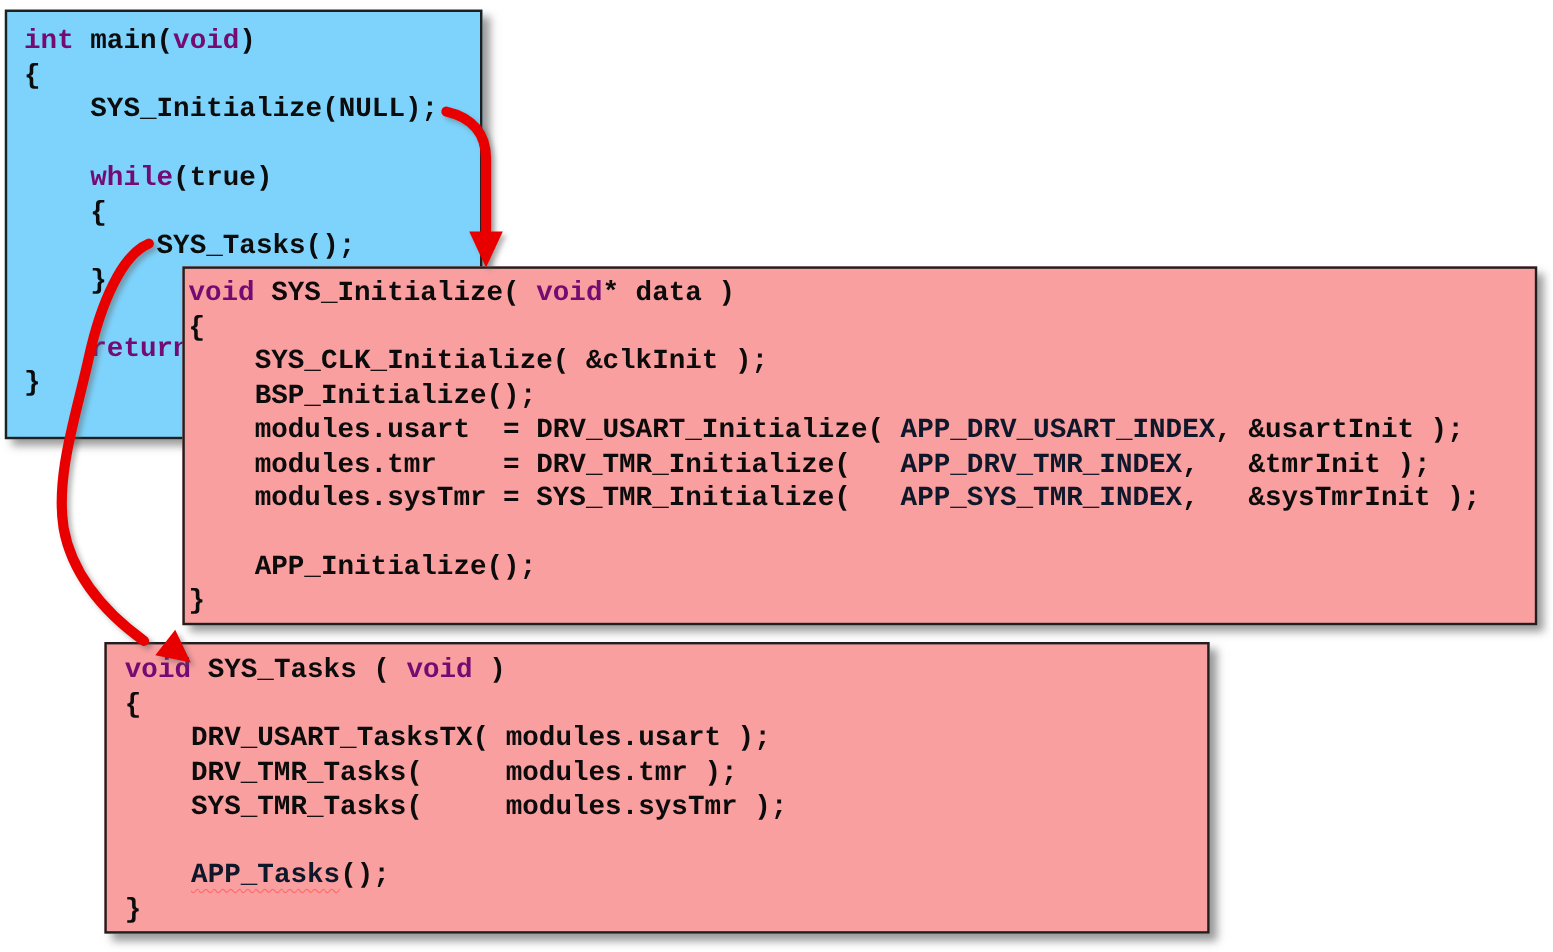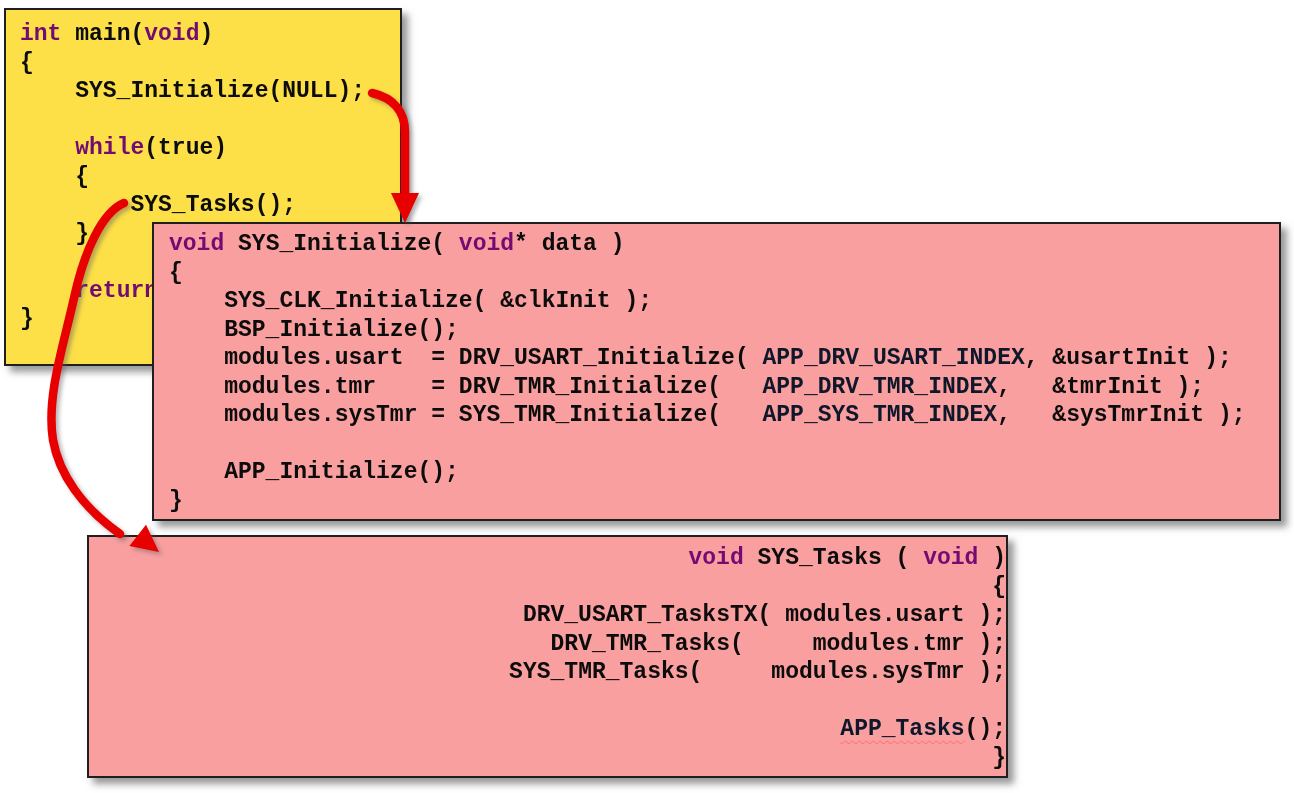--- a/index.html
+++ b/index.html
@@ -35,36 +35,35 @@
     color: #0f172a;
     text-decoration: underline;
     text-decoration-style: wavy;
     text-decoration-color: #ff6a6a;
     text-decoration-thickness: 1px;
     text-underline-offset: 5px;
   }
 
   #box-main {
     left: 4px; top: 8px; width: 398px; height: 358px;
-    background: #fde047;
+    background: #7dd3fc;
     z-index: 1;
     padding: 10px 0 0 14px;
   }
   #box-init {
     left: 152px; top: 222px; width: 1129px; height: 299px;
     background: #f99f9f;
     z-index: 2;
-    padding: 6px 0 0 15px;
+    padding: 6px 0 0 3px;
   }
   #box-tasks {
     left: 87px; top: 535px; width: 921px; height: 243px;
     background: #f99f9f;
     z-index: 2;
-    padding: 7px 0 0 26px;
-    text-align: right;
+    padding: 7px 0 0 15px;
   }
 
   #arrow-layer {
     position: absolute; left: 0; top: 0;
     width: 1294px; height: 793px;
     z-index: 3;
     pointer-events: none;
     filter: drop-shadow(3px 3px 2px rgba(90,90,90,0.45));
   }
 </style>

